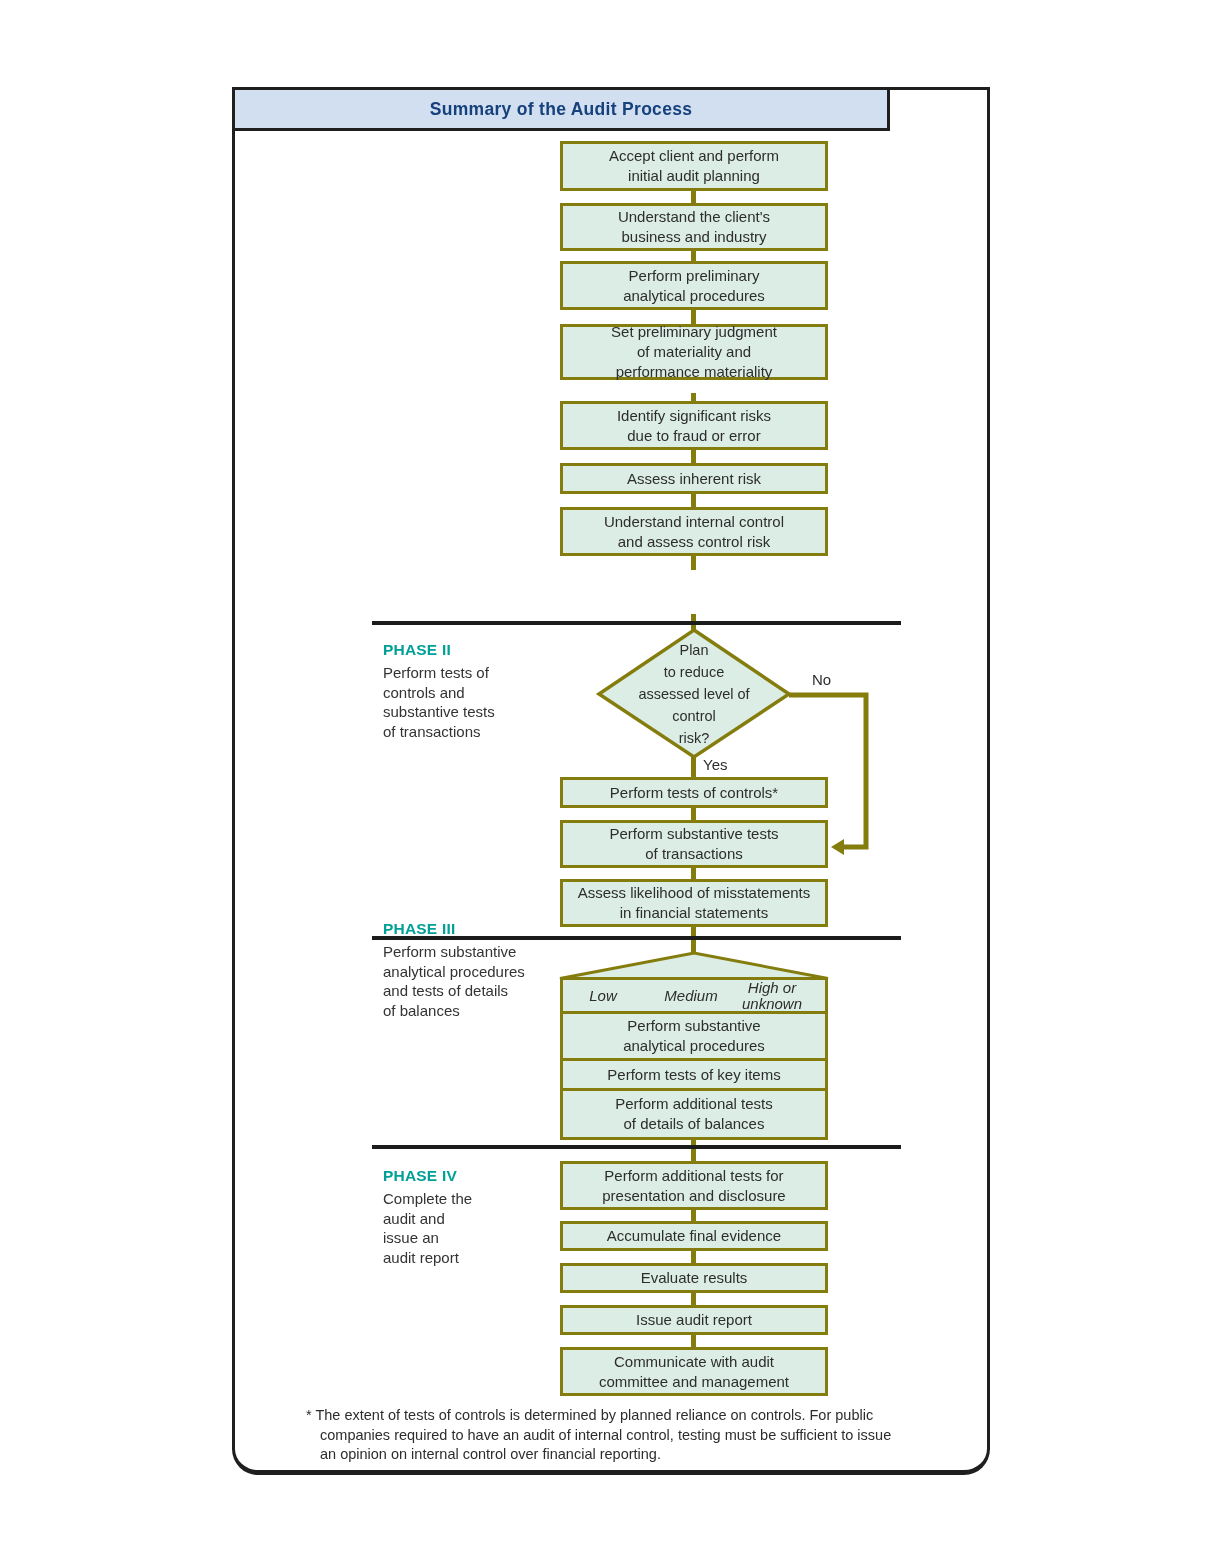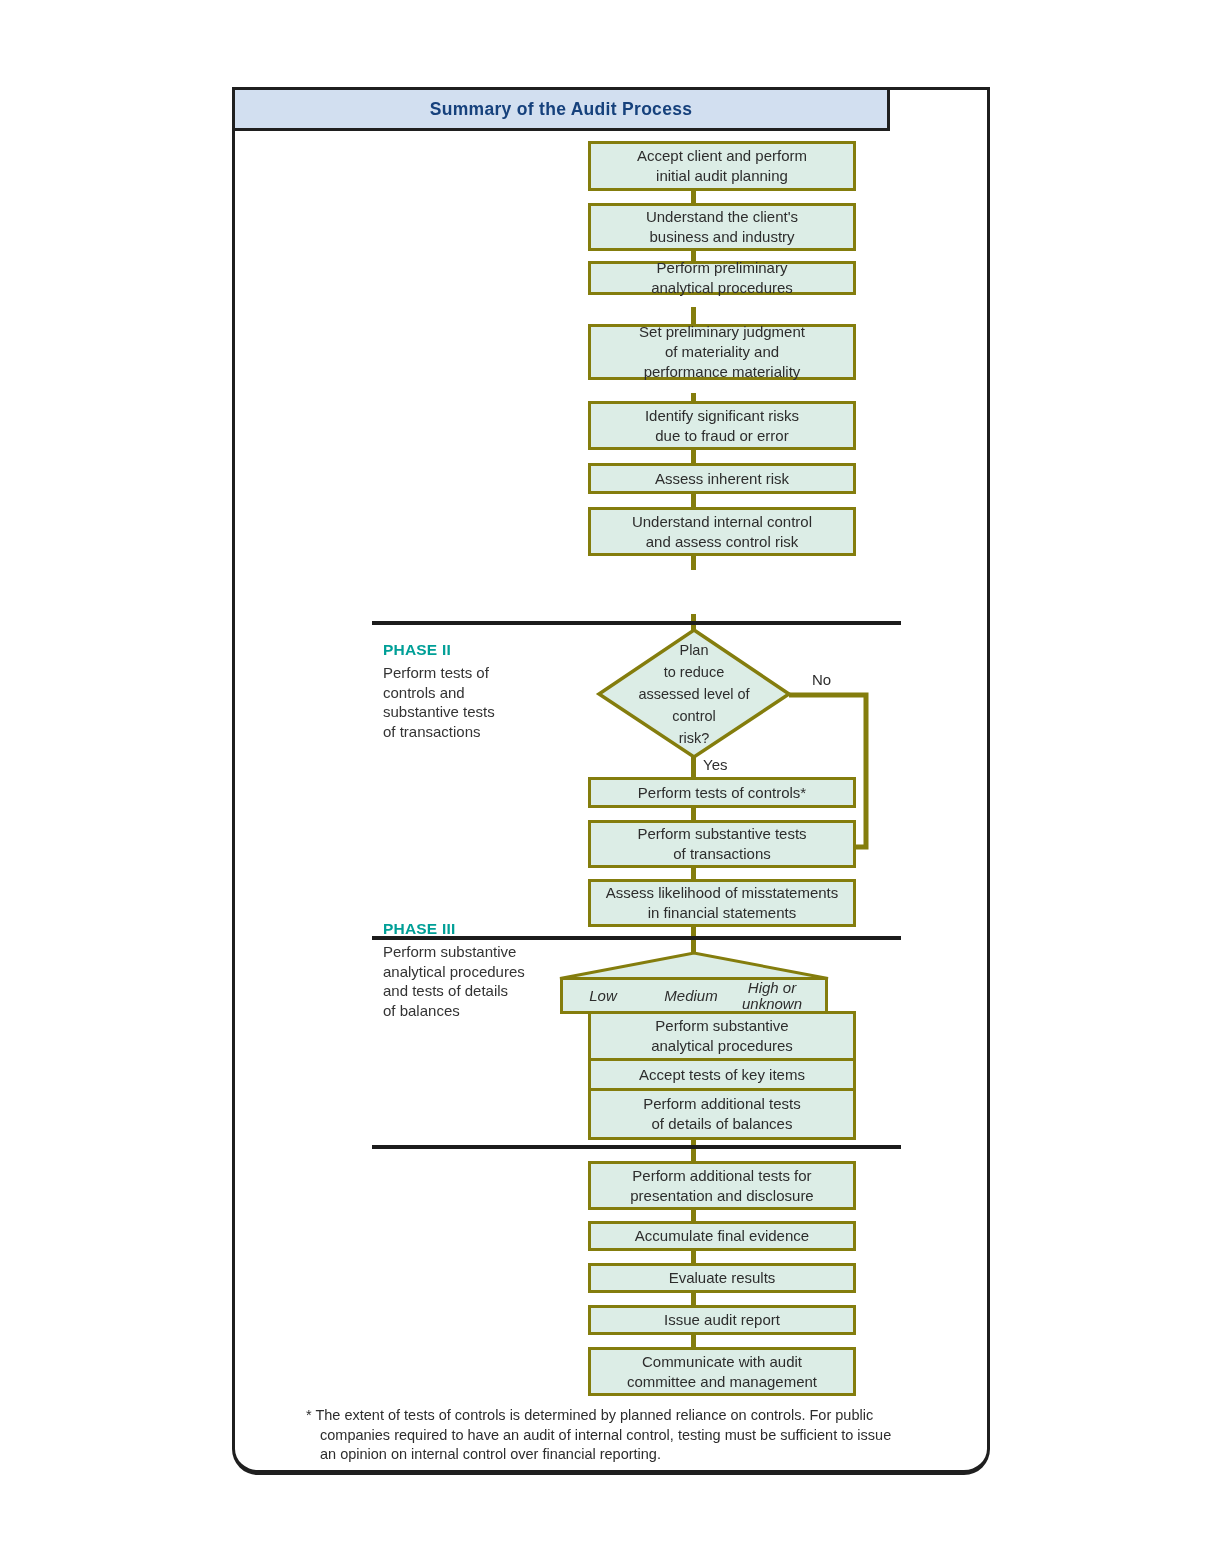--- a/index.html
+++ b/index.html
@@ -21,21 +21,20 @@
   .header .title{
     color:#16417c;font-weight:bold;font-size:17.5px;letter-spacing:.3px;
   }
   
   .fbox{
     position:absolute;left:560px;width:268px;box-sizing:border-box;
     background:#dcede6;border:3px solid #847d0d;
     display:flex;align-items:center;justify-content:center;text-align:center;
     font-size:15px;line-height:20px;color:#2d2d2d;white-space:pre-line;
     z-index:4;
-    margin-left:28px;
   }
   
   .conn{position:absolute;left:691px;width:5px;background:#847d0d;z-index:1;}
   
   .divider{position:absolute;left:372px;width:529px;height:4px;background:#1c1c1c;z-index:2;}
   
   .phase{position:absolute;left:383px;width:170px;z-index:5;}
   .phase .plabel{color:#009f97;font-weight:bold;font-size:15.5px;letter-spacing:.2px;}
   .phase .pdesc{margin-top:4px;font-size:15px;line-height:19.5px;color:#333;white-space:pre-line;}
   
@@ -108,26 +107,33 @@
 substantive tests
 of transactions</div>
   </div>
   <div class="phase" style="top:920px">
     <div class="plabel">PHASE III</div>
     <div class="pdesc">Perform substantive
 analytical procedures
 and tests of details
 of balances</div>
   </div>
+  <div class="phase" style="top:1167px">
+    <div class="plabel">PHASE IV</div>
+    <div class="pdesc">Complete the
+audit and
+issue an
+audit report</div>
+  </div>
 
   <div class="fbox" style="top:141px;height:50px">Accept client and perform
 initial audit planning</div>
   <div class="fbox" style="top:203px;height:48px">Understand the client's
 business and industry</div>
-  <div class="fbox" style="top:261px;height:34px">Perform preliminary
+  <div class="fbox" style="top:261px;height:49px">Perform preliminary
 analytical procedures</div>
   <div class="fbox" style="top:324px;height:56px">Set preliminary judgment
 of materiality and
 performance materiality</div>
   <div class="fbox" style="top:401px;height:49px">Identify significant risks
 due to fraud or error</div>
   <div class="fbox" style="top:463px;height:31px">Assess inherent risk</div>
   <div class="fbox" style="top:507px;height:49px">Understand internal control
 and assess control risk</div>
 
@@ -146,21 +152,21 @@
 in financial statements</div>
 
   <div class="level-row">
     <span style="left:40px">Low</span>
     <span style="left:128px">Medium</span>
     <span style="left:209px">High or
 unknown</span>
   </div>
   <div class="fbox" style="top:1011px;height:50px">Perform substantive
 analytical procedures</div>
-  <div class="fbox" style="top:1058px;height:33px">Accept tests of key items</div>
+  <div class="fbox" style="top:1058px;height:33px">Perform tests of key items</div>
   <div class="fbox" style="top:1088px;height:52px">Perform additional tests
 of details of balances</div>
 
   <div class="fbox" style="top:1161px;height:49px">Perform additional tests for
 presentation and disclosure</div>
   <div class="fbox" style="top:1221px;height:30px">Accumulate final evidence</div>
   <div class="fbox" style="top:1263px;height:30px">Evaluate results</div>
   <div class="fbox" style="top:1305px;height:30px">Issue audit report</div>
   <div class="fbox" style="top:1347px;height:49px">Communicate with audit
 committee and management</div>

